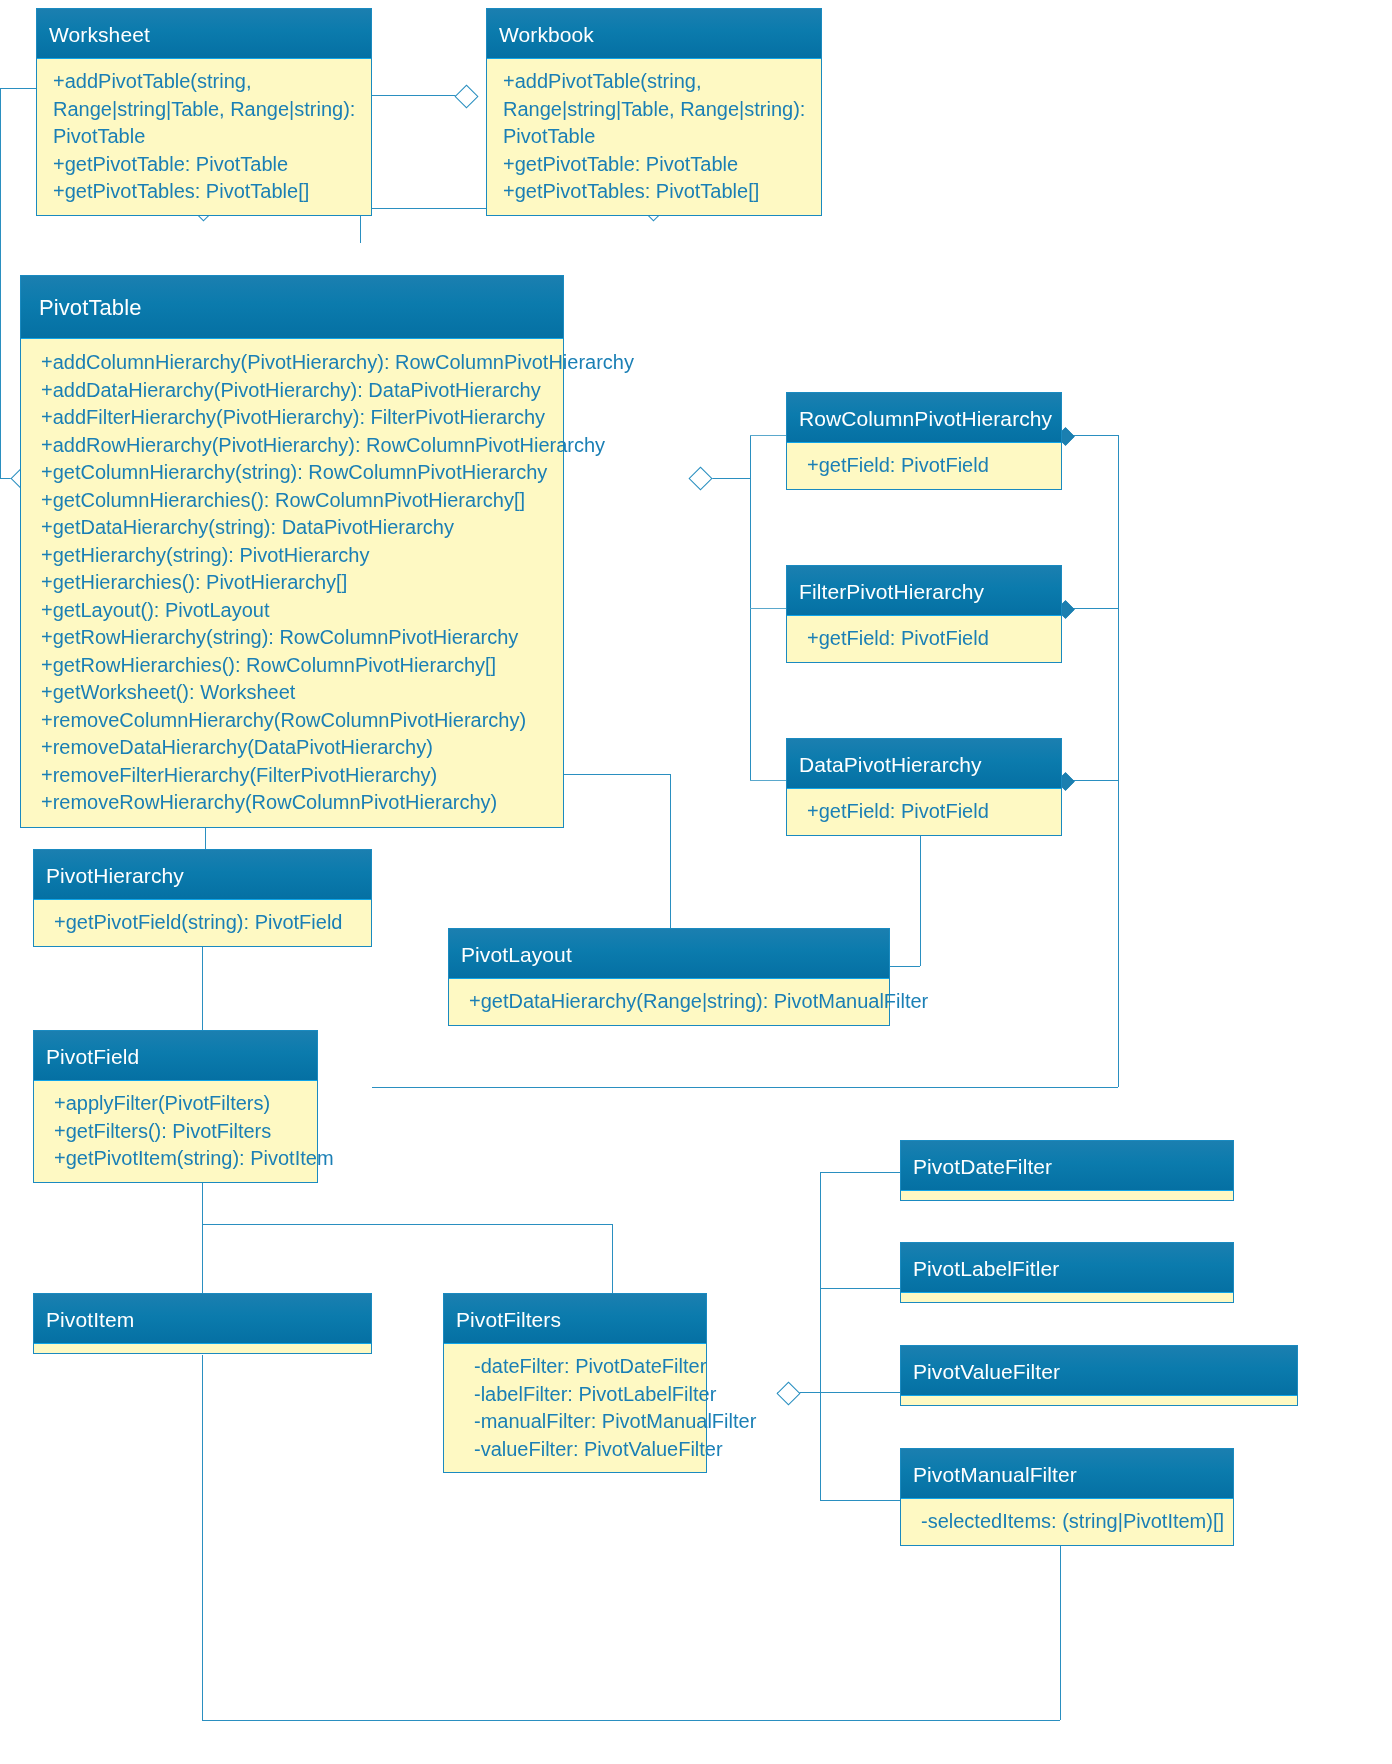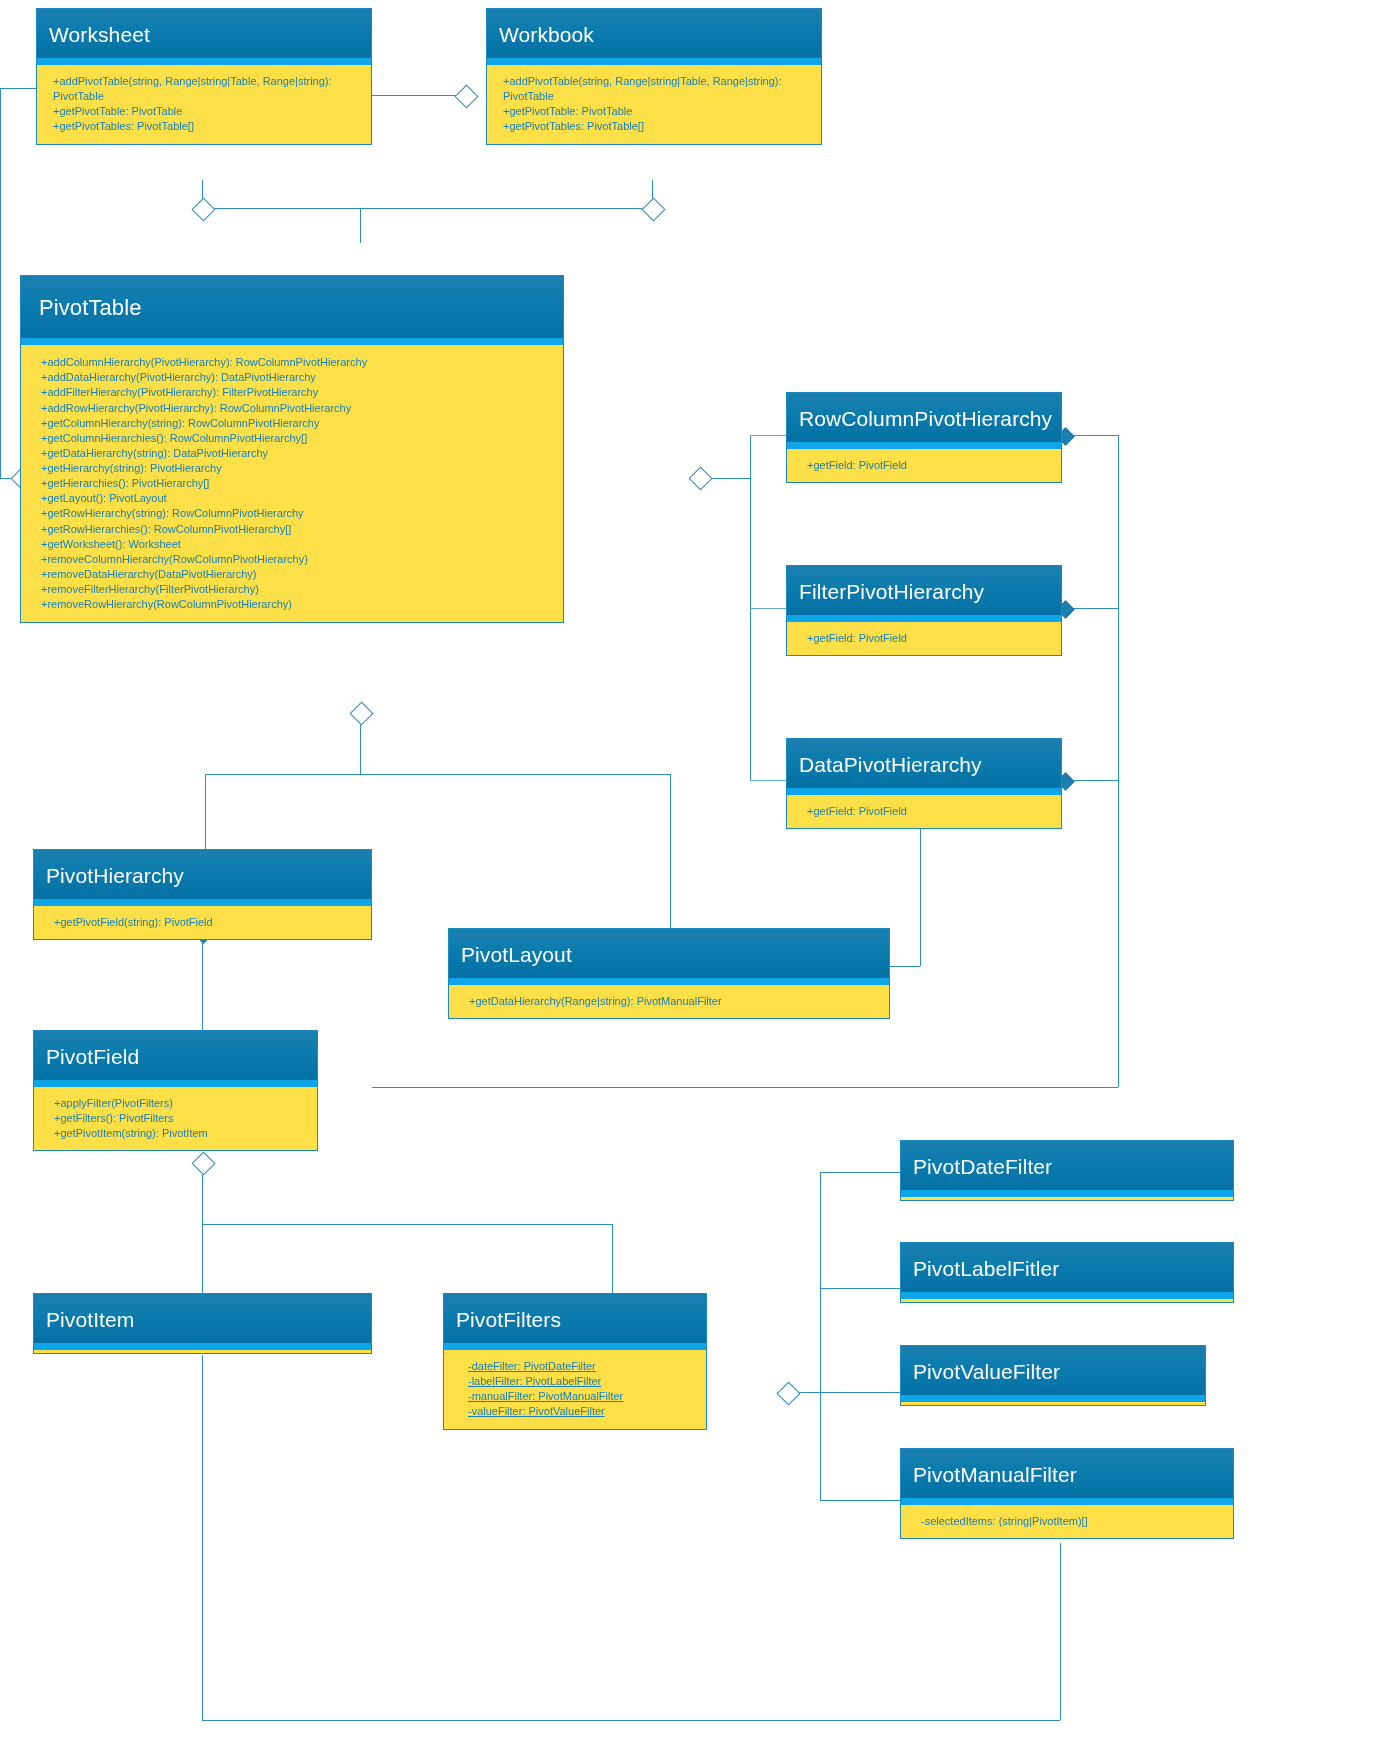--- a/index.html
+++ b/index.html
@@ -29,25 +29,25 @@
     background: linear-gradient(to bottom, #1b7fb0 0%, #0b7bad 45%, #0570a3 100%);
     color: #ffffff;
     font-size: 21px;
     line-height: 1.1;
     padding: 14px 6px 12px 12px;
     white-space: nowrap;
     letter-spacing: 0.1px;
   }
   .uml-body {
     box-sizing: border-box;
-    background: #fde047;
-    border-top: 7px solid #0ea5e9;
+    background: #fef9c3;
+    border-top: 1px solid #0ea5e9;
     padding: 9px 12px 9px 16px;
     color: #1a7fb5;
-    font-size: 11px;
+    font-size: 20px;
     line-height: 1.375;
   }
   .uml-body.empty {
     padding: 0;
     height: 10px;
   }
   .uml-body div {
     white-space: nowrap;
   }
   .uml-body.wrap div {
@@ -236,39 +236,39 @@
     </div>
   </div>
 
   <div class="uml-class" style="left:33px; top:1293px; width:339px;">
     <div class="uml-header">PivotItem</div>
     <div class="uml-body empty"></div>
   </div>
 
   <div class="uml-class" style="left:443px; top:1293px; width:264px;">
     <div class="uml-header">PivotFilters</div>
-    <div class="uml-body" style="padding:9px 12px 9px 24px;text-decoration:underline;">
+    <div class="uml-body" style="padding:9px 12px 9px 30px;">
       <div>-dateFilter: PivotDateFilter</div>
       <div>-labelFilter: PivotLabelFilter</div>
       <div>-manualFilter: PivotManualFilter</div>
       <div>-valueFilter: PivotValueFilter</div>
     </div>
   </div>
 
   <div class="uml-class" style="left:900px; top:1140px; width:334px;">
     <div class="uml-header">PivotDateFilter</div>
     <div class="uml-body empty"></div>
   </div>
 
   <div class="uml-class" style="left:900px; top:1242px; width:334px;">
     <div class="uml-header">PivotLabelFitler</div>
     <div class="uml-body empty"></div>
   </div>
 
-  <div class="uml-class" style="left:900px; top:1345px; width:306px;">
+  <div class="uml-class" style="left:900px; top:1345px; width:398px;">
     <div class="uml-header">PivotValueFilter</div>
     <div class="uml-body empty"></div>
   </div>
 
   <div class="uml-class" style="left:900px; top:1448px; width:334px;">
     <div class="uml-header">PivotManualFilter</div>
     <div class="uml-body" style="padding:9px 12px 9px 20px;">
       <div>-selectedItems: (string|PivotItem)[]</div>
     </div>
   </div>

